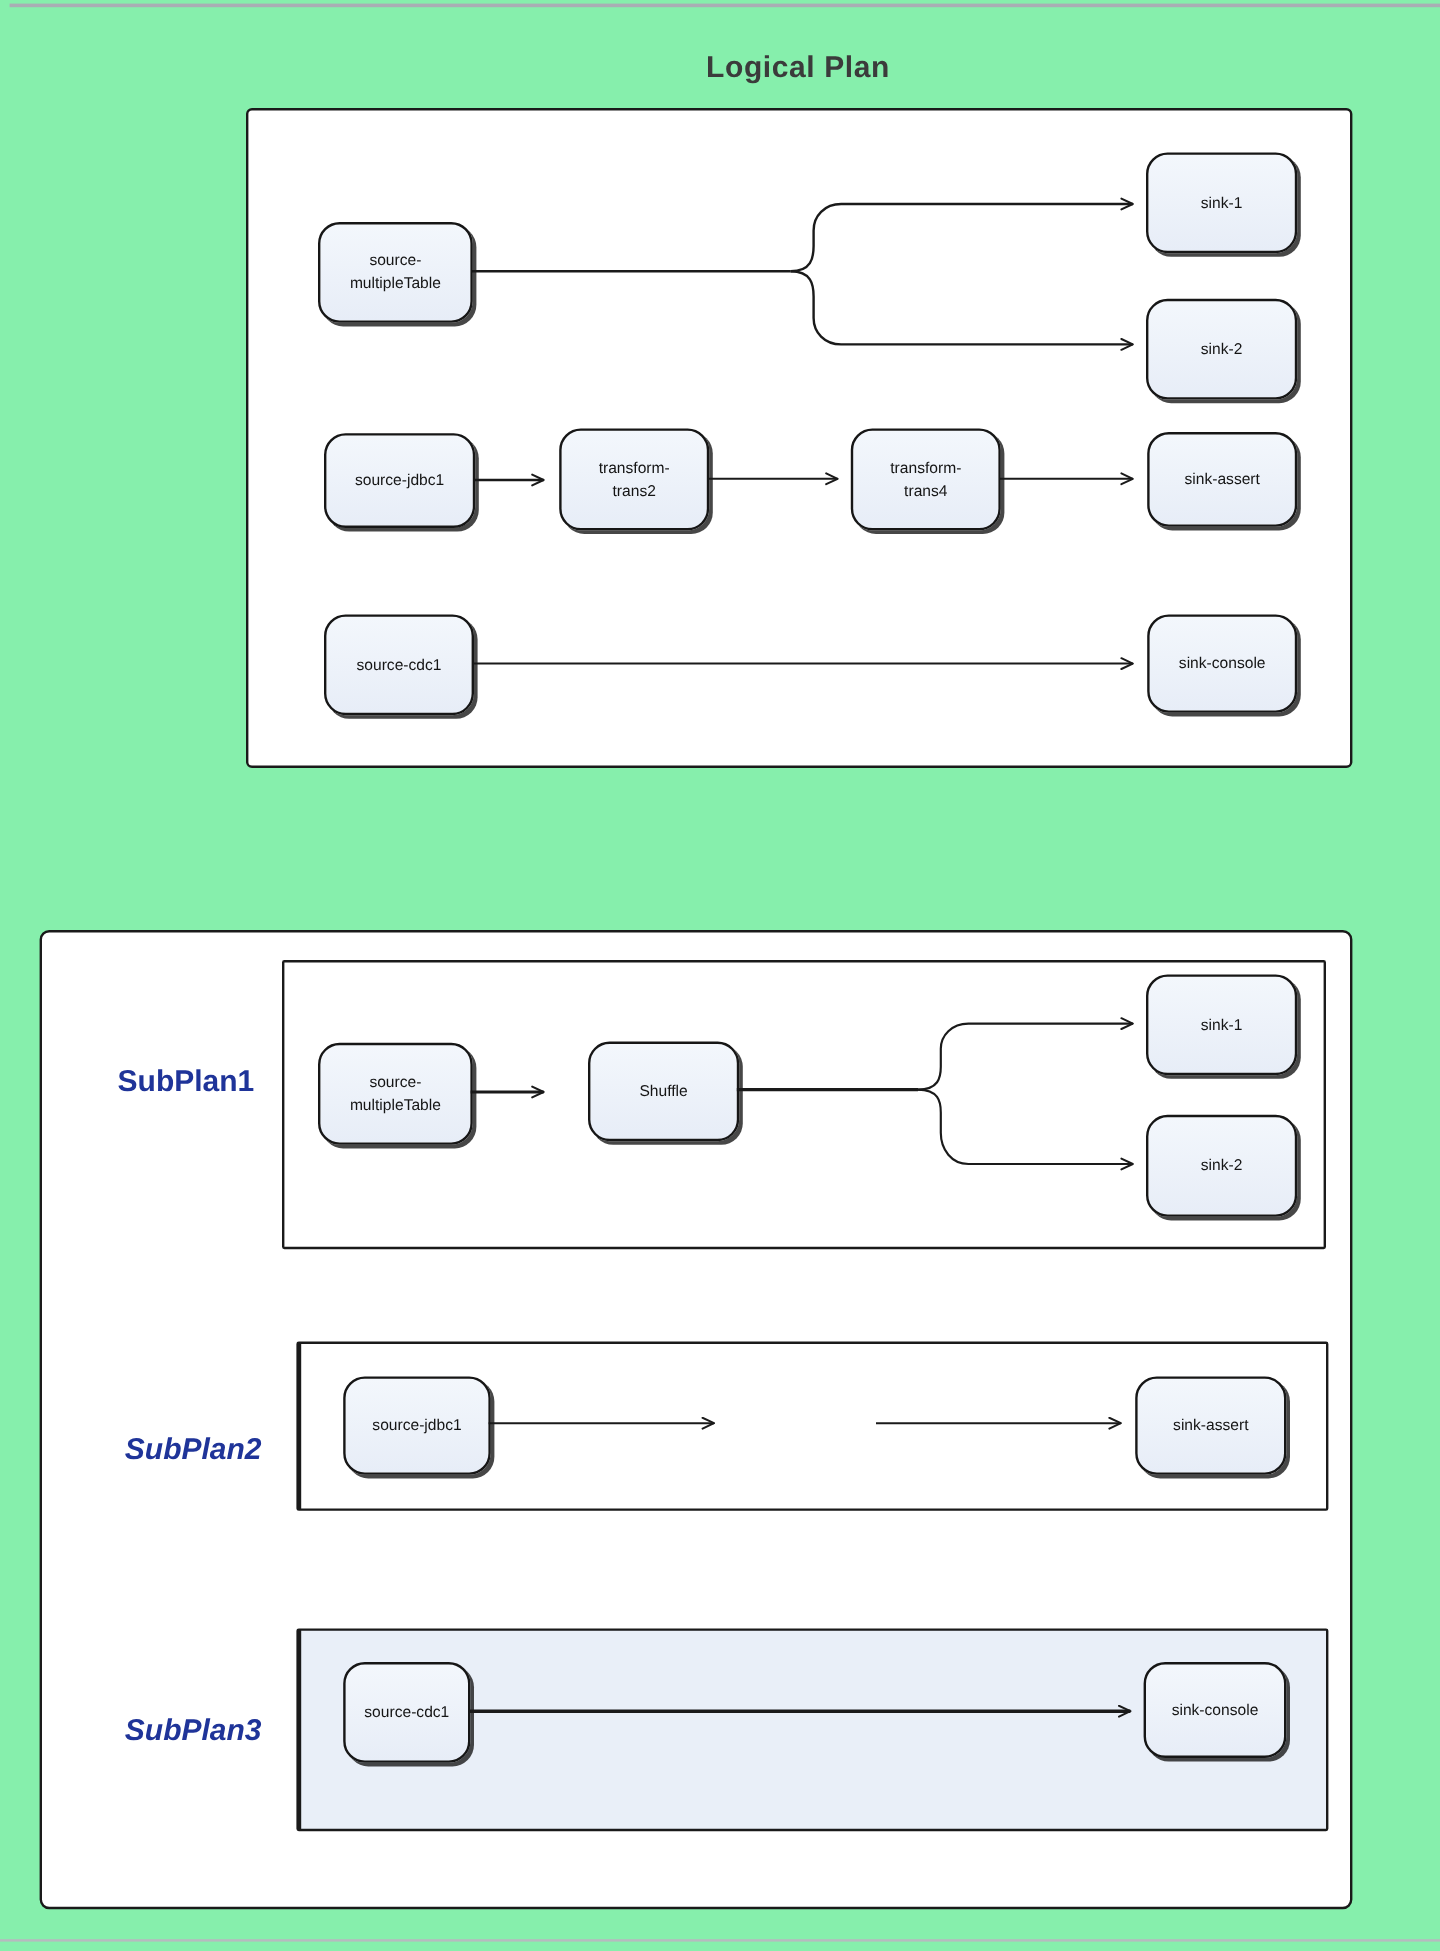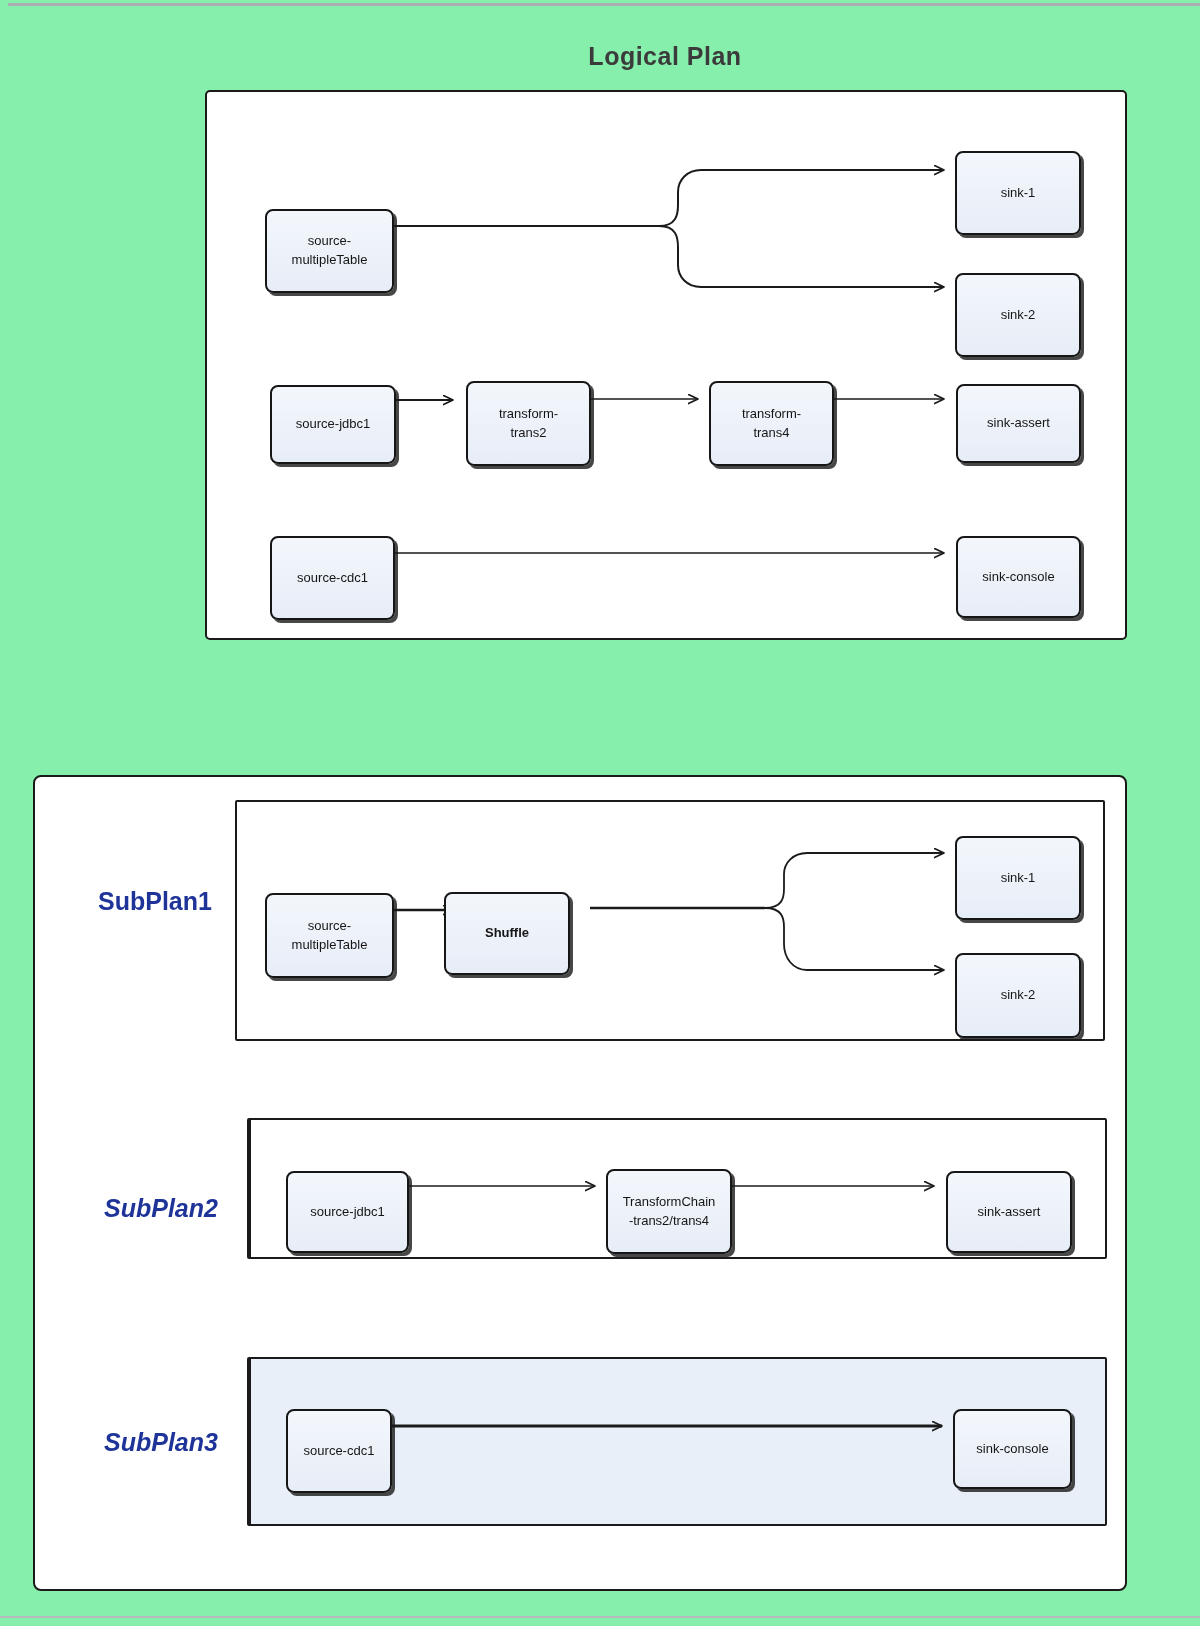--- a/index.html
+++ b/index.html
@@ -18,23 +18,23 @@
   .frame.subplan{border-radius:2px;}
   .frame.left-heavy{border-left-width:4px;}
   .frame.filled{background:#e9eff8;}
   .subplan-label{
     position:absolute;font-size:25px;font-weight:700;color:#1f3499;
   }
   .node{
     position:absolute;display:flex;flex-direction:column;align-items:center;
     justify-content:center;text-align:center;
     background:linear-gradient(180deg,#f3f7fc 0%,#e7edf7 100%);
-    border:2px solid #161616;border-radius:8px;
+    border:2px solid #161616;border-radius:18px;
     box-shadow:3px 3px 0 rgba(25,25,25,.8);
-    font-size:13px;color:#151515;line-height:1.45;margin-top:24px;
+    font-size:13px;color:#151515;line-height:1.45;
   }
   .node span{display:block;}
   svg.wires{position:absolute;left:0;top:0;pointer-events:none;}
 </style>
 </head>
 <body>
 
 <div class="stage">
 
   <div class="rule" style="top:3px;height:3px;left:8px;"></div>
@@ -113,36 +113,32 @@
     <span>source-cdc1</span>
   </div>
   <div class="node" style="left:956px;top:512px;width:121px;height:78px;">
     <span>sink-console</span>
   </div>
 
   <div class="node" style="left:265px;top:869px;width:125px;height:81px;">
     <span>source-</span>
     <span>multipleTable</span>
   </div>
-  <div class="node" style="left:444px;top:868px;width:122px;height:79px;font-weight:bold;">
+  <div class="node" style="left:490px;top:868px;width:122px;height:79px;">
     <span>Shuffle</span>
   </div>
   <div class="node" style="left:955px;top:812px;width:122px;height:80px;">
     <span>sink-1</span>
   </div>
   <div class="node" style="left:955px;top:929px;width:122px;height:81px;">
     <span>sink-2</span>
   </div>
 
   <div class="node" style="left:286px;top:1147px;width:119px;height:78px;">
     <span>source-jdbc1</span>
-  </div>
-  <div class="node" style="left:606px;top:1145px;width:122px;height:81px;">
-    <span>TransformChain</span>
-    <span>-trans2/trans4</span>
   </div>
   <div class="node" style="left:946px;top:1147px;width:122px;height:78px;">
     <span>sink-assert</span>
   </div>
 
   <div class="node" style="left:286px;top:1385px;width:102px;height:80px;">
     <span>source-cdc1</span>
   </div>
   <div class="node" style="left:953px;top:1385px;width:115px;height:76px;">
     <span>sink-console</span>

